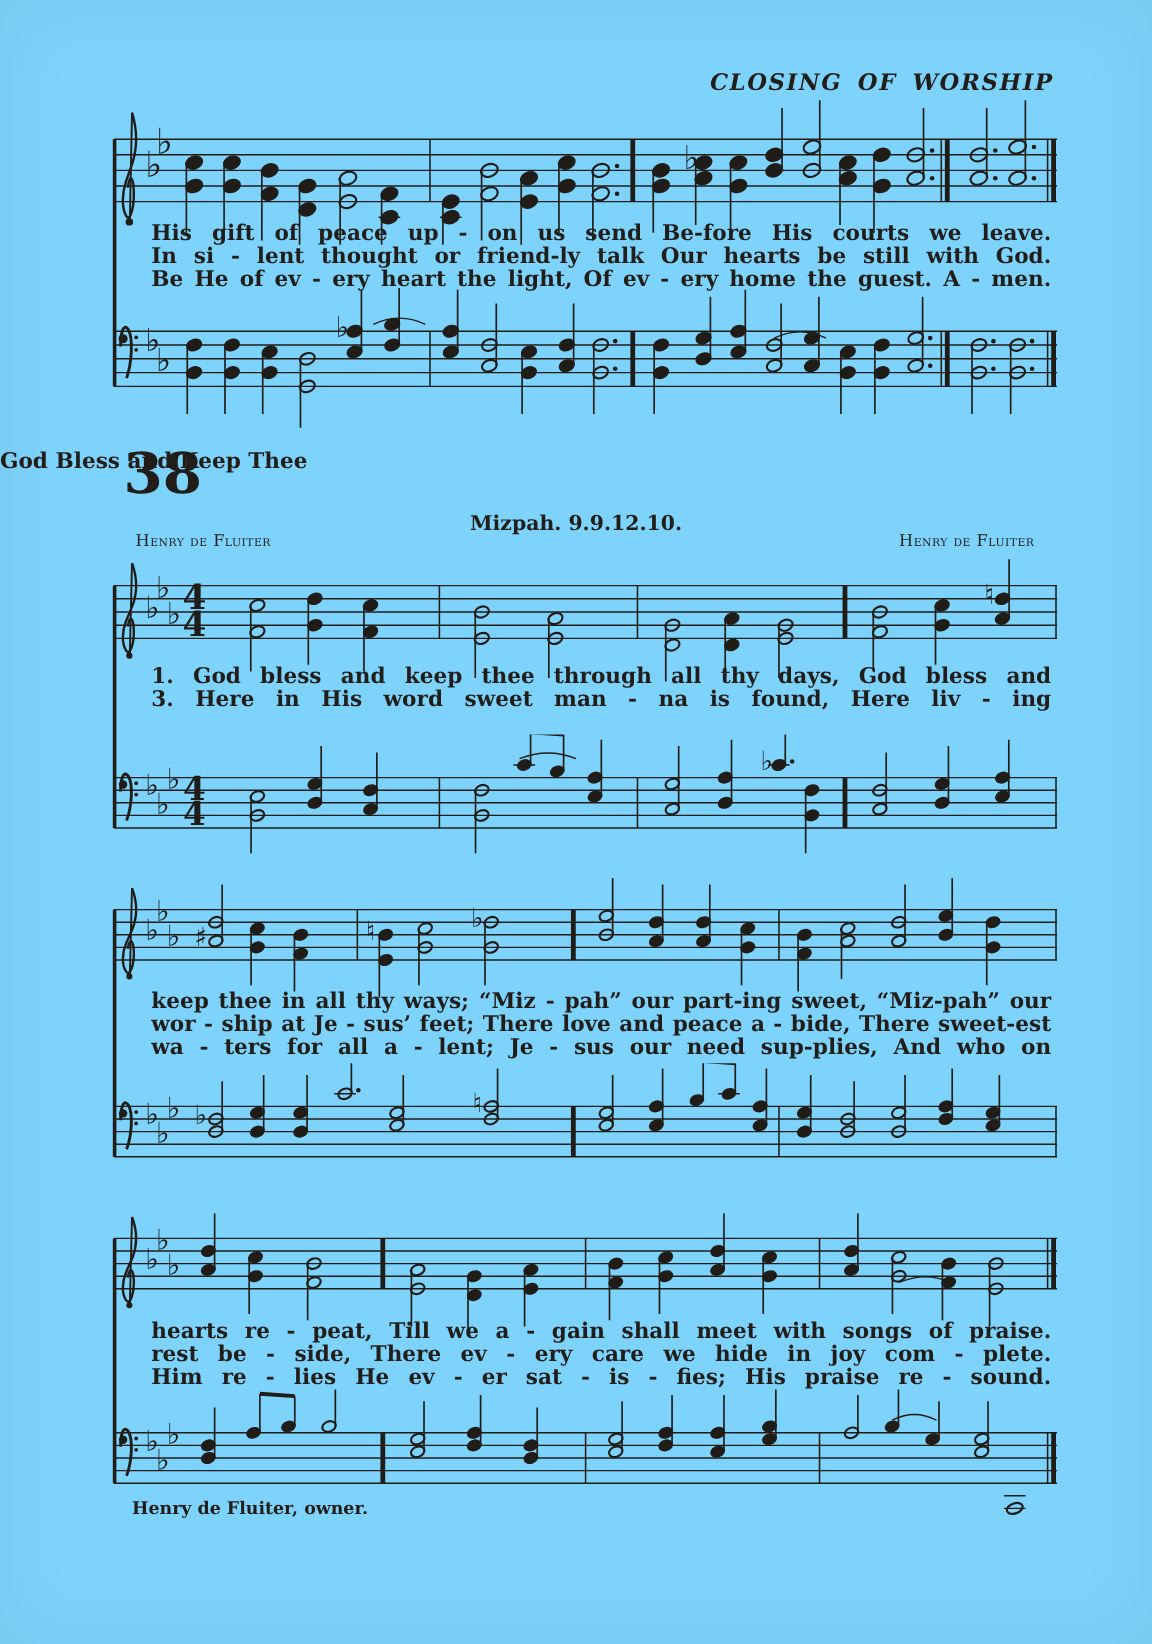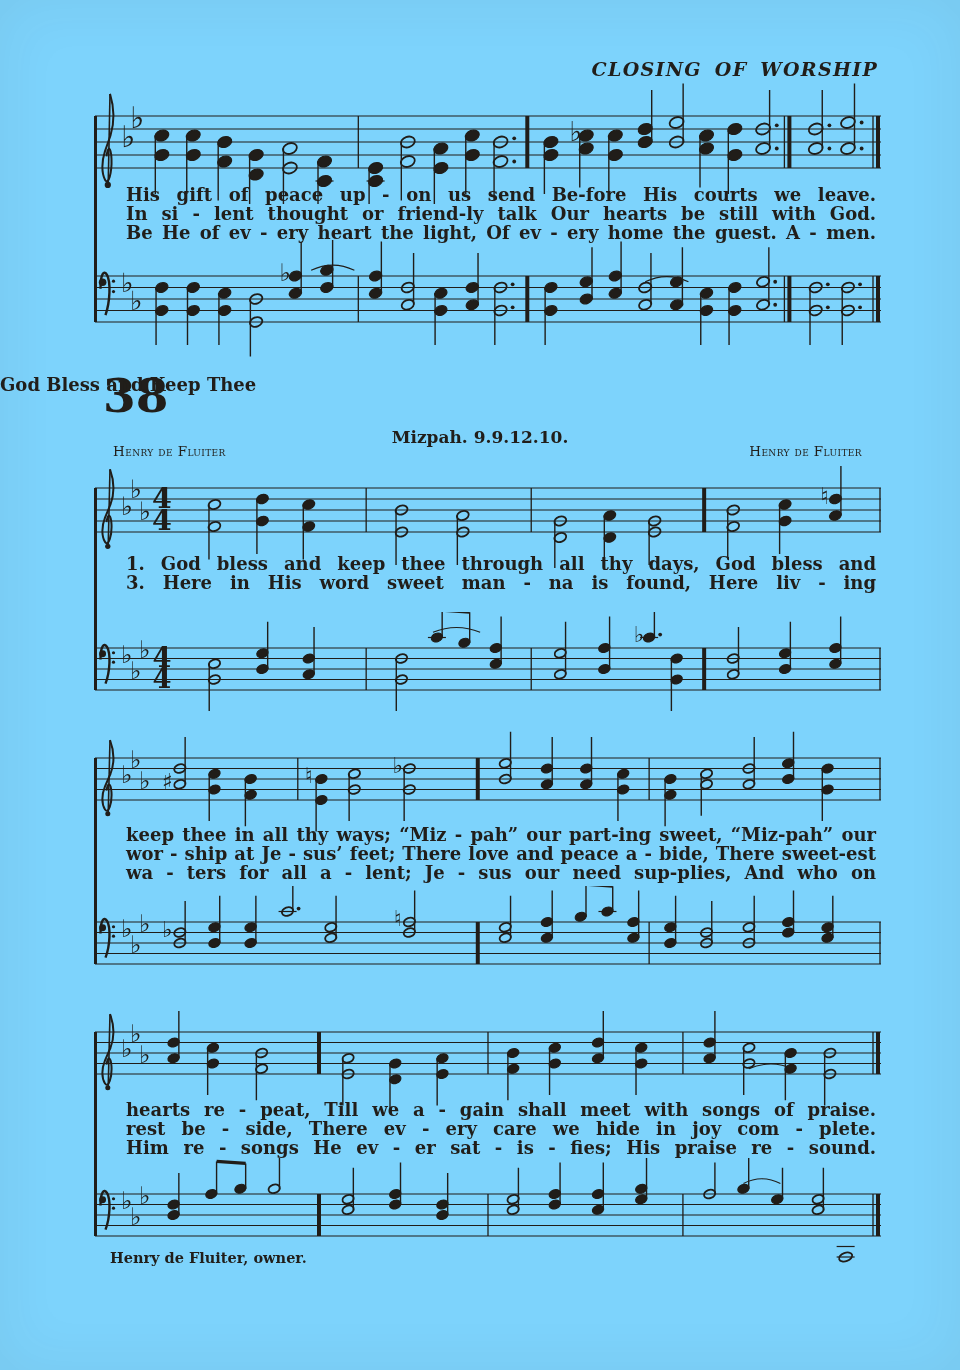--- a/index.html
+++ b/index.html
@@ -1103,18 +1103,18 @@
     <div class="ln">3. Here in His word sweet man - na is found, Here liv - ing</div>
   </div>
   <div class="lyr ly2">
     <div class="ln">keep thee in all thy ways; “Miz - pah” our part-ing sweet, “Miz-pah” our</div>
     <div class="ln">wor - ship at Je - sus’ feet; There love and peace a - bide, There sweet-est</div>
     <div class="ln">wa - ters for all a - lent; Je - sus our need sup-plies, And who on</div>
   </div>
   <div class="lyr ly3">
     <div class="ln">hearts re - peat, Till we a - gain shall meet with songs of praise.</div>
     <div class="ln">rest be - side, There ev - ery care we hide in joy com - plete.</div>
-    <div class="ln">Him re - songs He ev - er sat - is - fies; His praise re - sound.</div>
+    <div class="ln">Him re - lies He ev - er sat - is - fies; His praise re - sound.</div>
   </div>
 
   <div class="owner">Henry de Fluiter, owner.</div>
 
 </div>
 
 </body></html>

